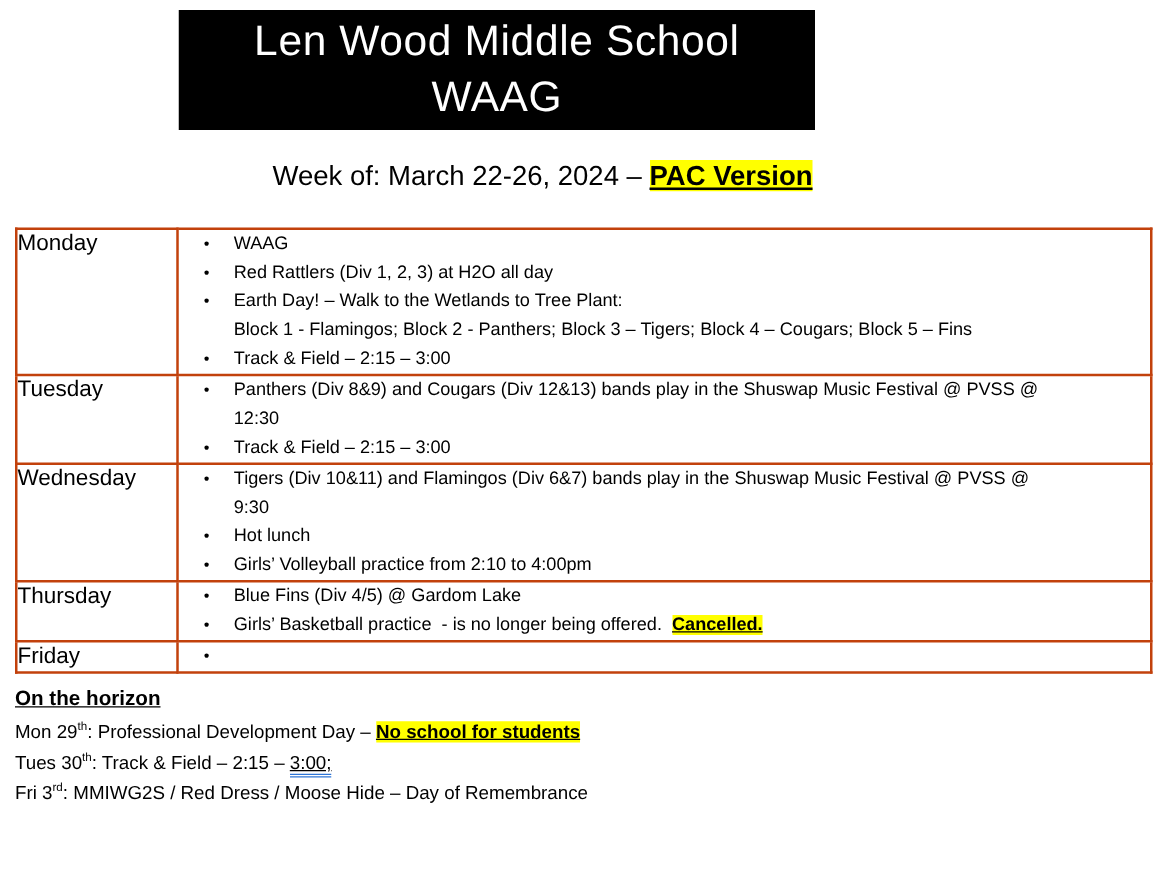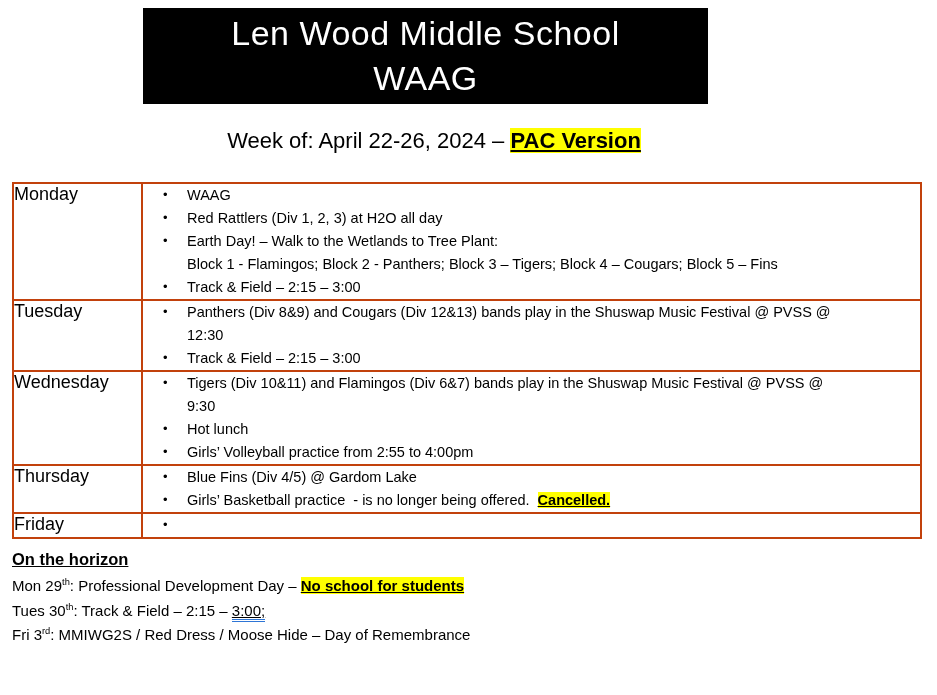--- a/index.html
+++ b/index.html
@@ -2,21 +2,21 @@
 <html><head>
 <meta charset="utf-8">
 <style>
   html,body{margin:0;padding:0;}
   body{
     width:937px;height:695px;background:#ffffff;color:#000000;
     font-family:"Liberation Sans", sans-serif;
     overflow:hidden;position:relative;
   }
   .title-box{
-    margin:8px 0 0 143px;width:565px;height:96px;
+    margin:8px 0 0 143px;width:509px;height:96px;
     background:#000000;color:#ffffff;
     display:flex;flex-direction:column;justify-content:center;align-items:center;
     font-size:34px;line-height:45px;letter-spacing:0.5px;
   }
   .subtitle{
     margin-top:24px;width:868px;text-align:center;
     font-size:22px;
   }
   .hl{background:#ffff00;}
   .b{font-weight:bold;text-decoration:underline;}
@@ -53,21 +53,21 @@
 </head>
 <body>
 
 <div class="page">
 
   <div class="title-box">
     <div>Len Wood Middle School</div>
     <div>WAAG</div>
   </div>
 
-  <div class="subtitle"><span>Week of: April 22-26, 2024 – </span><span class="hl b">PAC Version</span></div>
+  <div class="subtitle"><span>Week of: March 22-26, 2024 – </span><span class="hl b">PAC Version</span></div>
 
   <table class="schedule">
     <tbody id="schedule-body">
         <tr>
           <td class="day-cell">Monday</td>
           <td class="items-cell">
             <div class="item"><span class="bullet">•</span><span class="item-text"><span>WAAG</span></span></div>
             <div class="item"><span class="bullet">•</span><span class="item-text"><span>Red Rattlers (Div 1, 2, 3) at H2O all day</span></span></div>
             <div class="item"><span class="bullet">•</span><span class="item-text"><span>Earth Day! – Walk to the Wetlands to Tree Plant:</span></span></div>
             <div class="item"><span class="item-text"><span>Block 1 - Flamingos; Block 2 - Panthers; Block 3 – Tigers; Block 4 – Cougars; Block 5 – Fins</span></span></div>
@@ -81,21 +81,21 @@
             <div class="item"><span class="item-text"><span>12:30</span></span></div>
             <div class="item"><span class="bullet">•</span><span class="item-text"><span>Track &amp; Field – 2:15 – 3:00</span></span></div>
           </td>
         </tr>
         <tr>
           <td class="day-cell">Wednesday</td>
           <td class="items-cell">
             <div class="item"><span class="bullet">•</span><span class="item-text"><span>Tigers (Div 10&amp;11) and Flamingos (Div 6&amp;7) bands play in the Shuswap Music Festival @ PVSS @</span></span></div>
             <div class="item"><span class="item-text"><span>9:30</span></span></div>
             <div class="item"><span class="bullet">•</span><span class="item-text"><span>Hot lunch</span></span></div>
-            <div class="item"><span class="bullet">•</span><span class="item-text"><span>Girls’ Volleyball practice from 2:55 to 4:00pm</span></span></div>
+            <div class="item"><span class="bullet">•</span><span class="item-text"><span>Girls’ Volleyball practice from 2:10 to 4:00pm</span></span></div>
           </td>
         </tr>
         <tr>
           <td class="day-cell">Thursday</td>
           <td class="items-cell">
             <div class="item"><span class="bullet">•</span><span class="item-text"><span>Blue Fins (Div 4/5) @ Gardom Lake</span></span></div>
             <div class="item"><span class="bullet">•</span><span class="item-text"><span>Girls’ Basketball practice  - is no longer being offered.  </span><span class="hl b">Cancelled.</span></span></div>
           </td>
         </tr>
         <tr>

